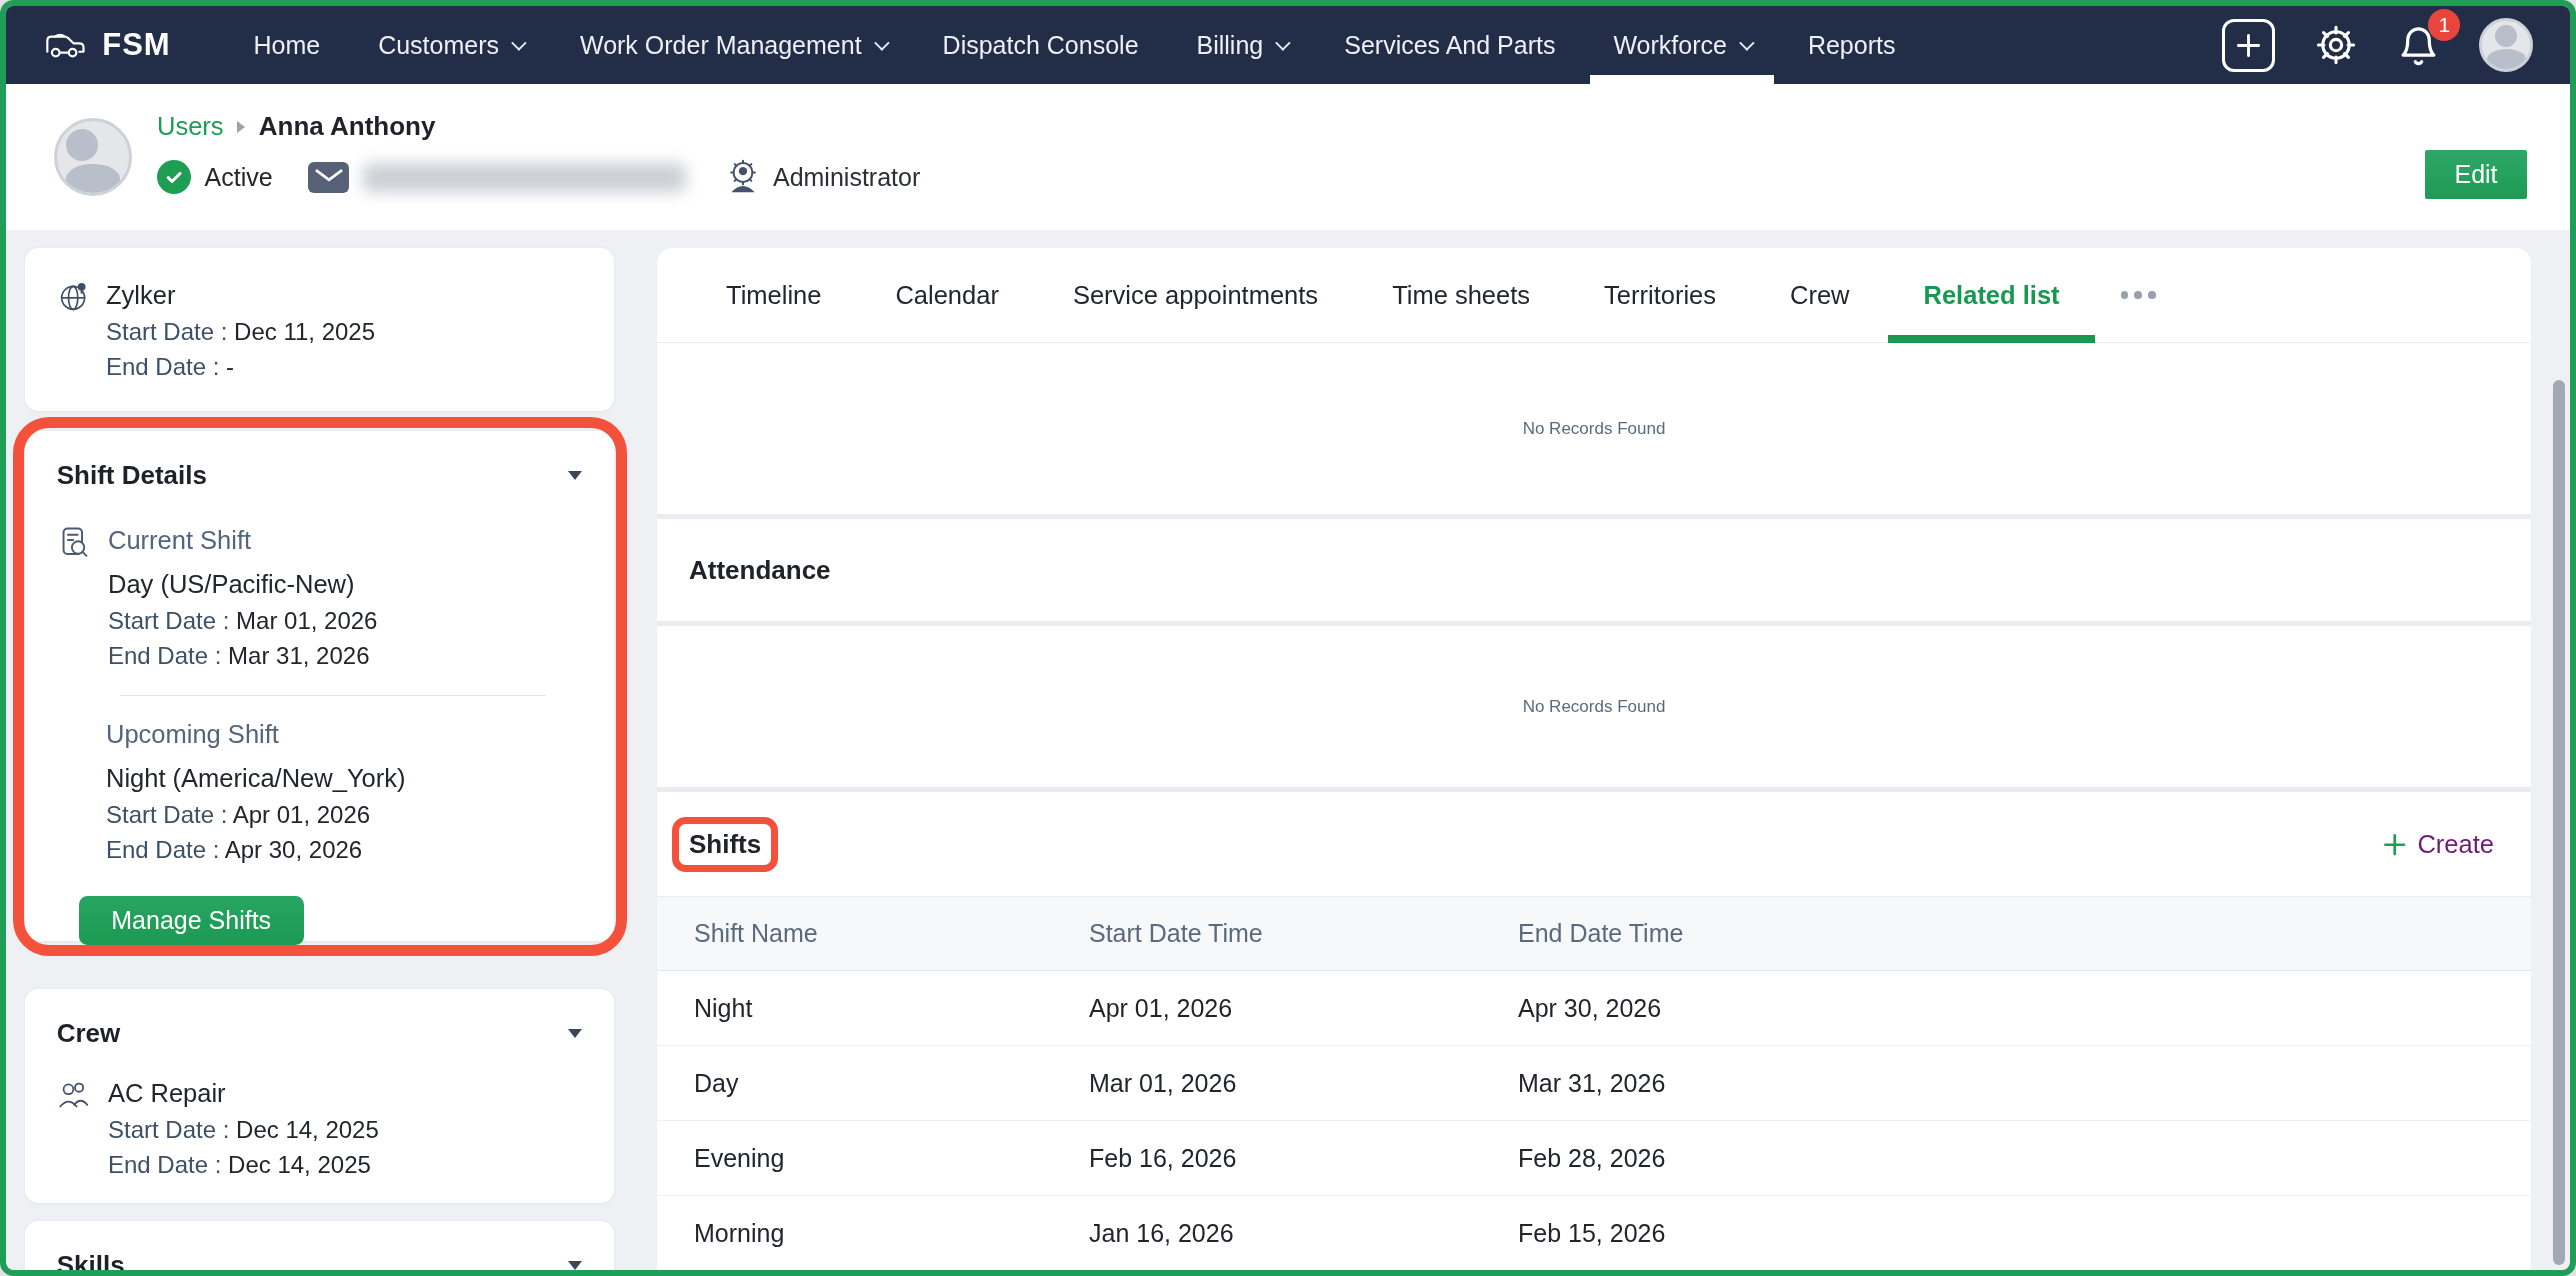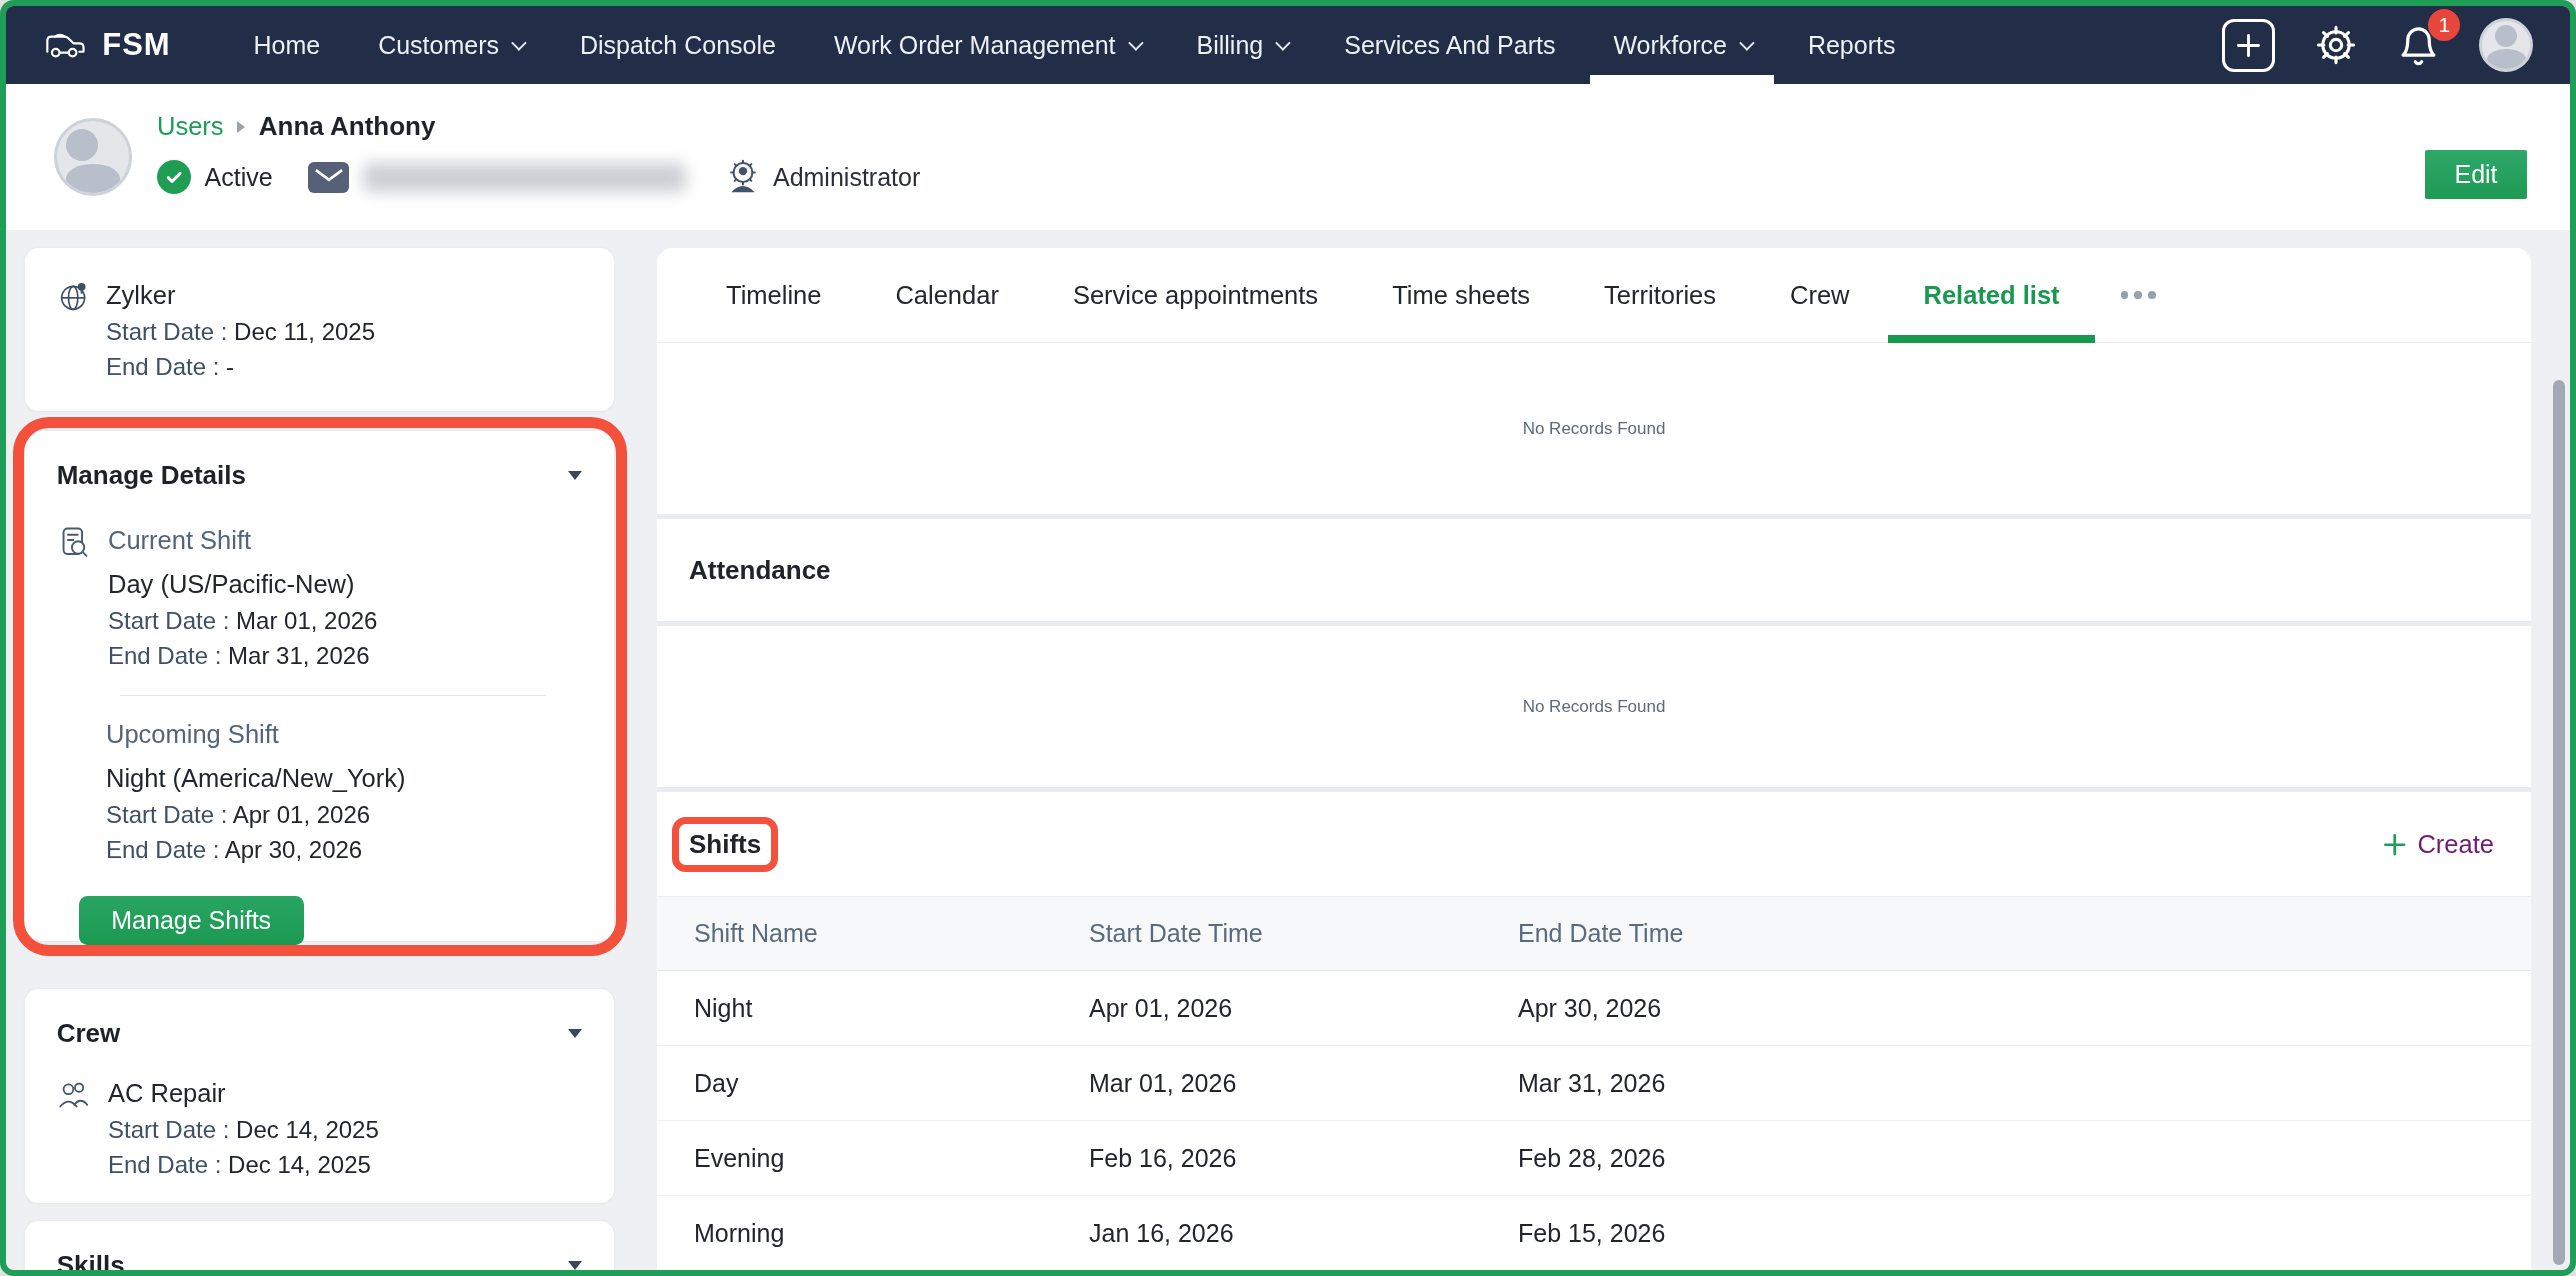--- a/index.html
+++ b/index.html
@@ -145,25 +145,25 @@
     </div>
     <div class="nav-items">
       <div class="nav-item">
           <span>Home</span>
         </div>
       <div class="nav-item">
           <span>Customers</span>
           <span class="chev"></span>
         </div>
       <div class="nav-item">
-          <span>Dispatch Console</span>
-        </div>
-      <div class="nav-item">
           <span>Work Order Management</span>
           <span class="chev"></span>
+        </div>
+      <div class="nav-item">
+          <span>Dispatch Console</span>
         </div>
       <div class="nav-item">
           <span>Billing</span>
           <span class="chev"></span>
         </div>
       <div class="nav-item">
           <span>Services And Parts</span>
         </div>
       <div class="nav-item active">
           <span>Workforce</span>
@@ -256,21 +256,21 @@
       <div>
         <div class="info-name">Zylker</div>
         <div class="kv"><span class="k">Start Date :</span> <span class="v">Dec 11, 2025</span></div>
         <div class="kv"><span class="k">End Date :</span> <span class="v">-</span></div>
       </div>
     </div>
   </div>
 
   <div class="card" style="top:425px; height:510px;">
     <div class="card-title-row">
-      <span class="card-title">Manage Details</span>
+      <span class="card-title">Shift Details</span>
       <span class="tri-down"></span>
     </div>
     <div class="info-row" style="padding-top:31px;">
       <div class="info-icon">
         <svg width="36" height="37" viewBox="0 0 40 42" fill="none" stroke="#4a5a70" stroke-width="2.2" stroke-linecap="round">
           <rect x="7" y="4" width="21" height="29" rx="4.5"></rect>
           <path d="M12 11 h11 M12 17 h6"></path>
           <circle cx="23.5" cy="25.5" r="7" fill="#fff"></circle>
           <path d="M28.5 30.5 l4.5 4.5"></path>
         </svg>

